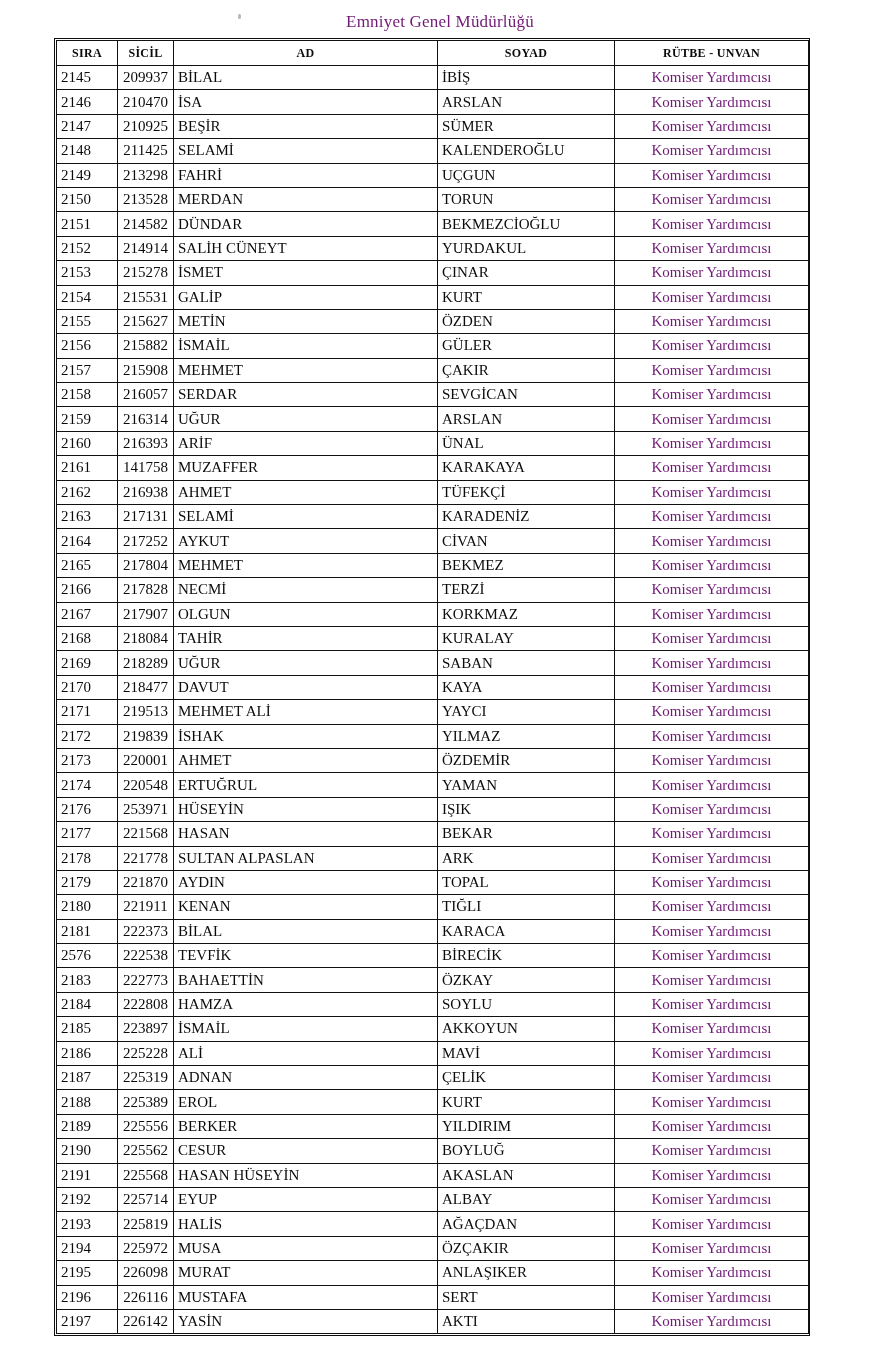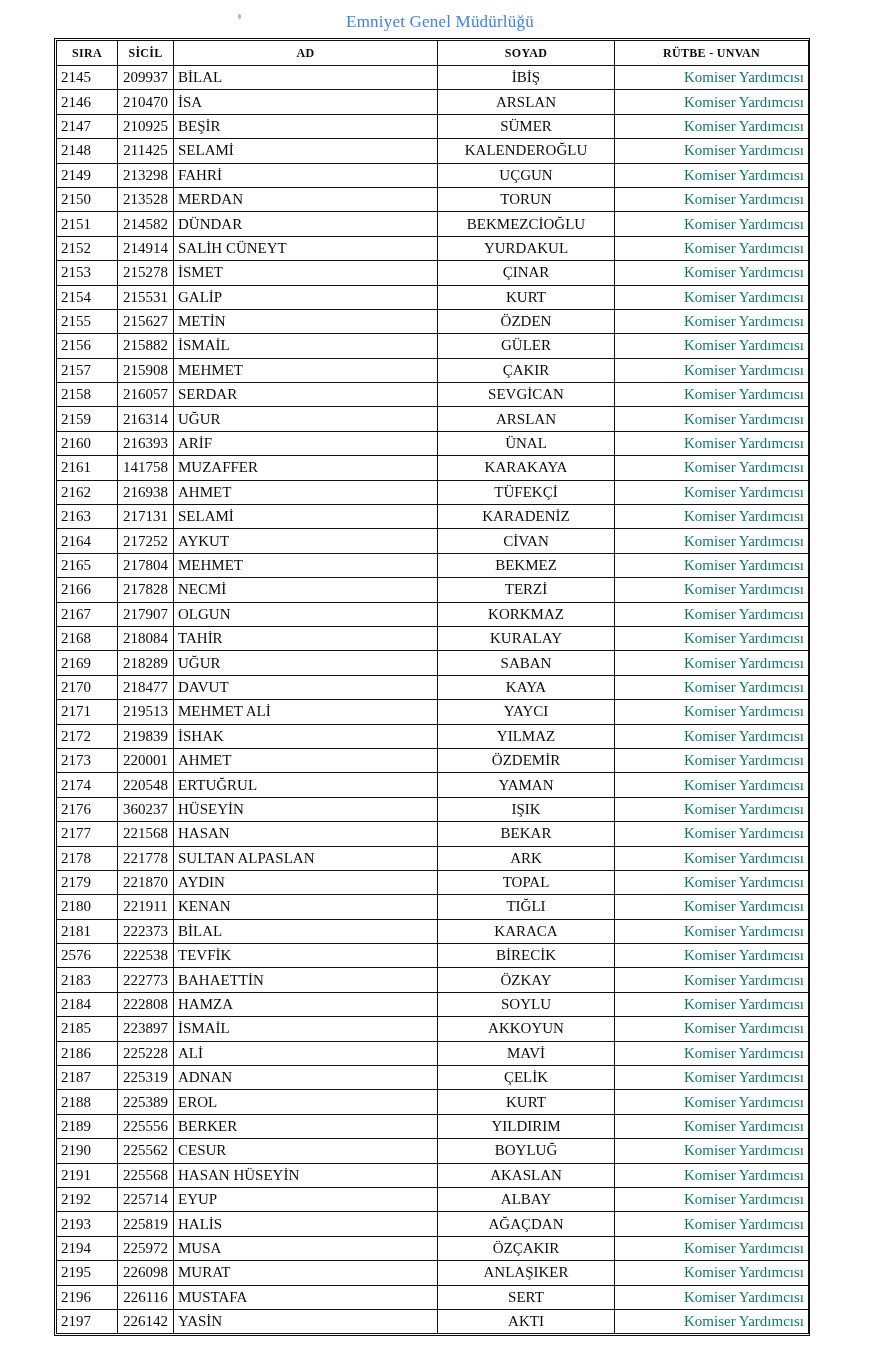--- a/index.html
+++ b/index.html
@@ -24,21 +24,21 @@
   }
   .doc-title {
     position: absolute;
     top: 12px;
     left: 0;
     width: 880px;
     text-align: center;
     font-family: "Liberation Serif", "DejaVu Serif", serif;
     font-size: 17px;
     letter-spacing: 0.2px;
-    color: #3b82f6;
+    color: #701a75;
   }
   .speck {
     position: absolute;
     left: 238px;
     top: 14px;
     width: 3px;
     height: 5px;
     background: #b9b9b9;
     border-radius: 40%;
   }
@@ -75,22 +75,22 @@
   
   col.c-sira   { width: 61px; }
   col.c-sicil  { width: 56px; }
   col.c-ad     { width: 264px; }
   col.c-soyad  { width: 177px; }
   col.c-rutbe  { width: 194px; }
 
   td.sira  { text-align: left; font-size: 15px; }
   td.sicil { text-align: center; font-size: 15px; }
   td.ad    { text-align: left; padding-left: 5px; margin-left: 25px; }
-  td.soyad { text-align: center; padding-left: 5px; }
-  td.rutbe { text-align: right; padding-left: 5px; font-size: 14px; color: #0f766e; }
+  td.soyad { text-align: left; padding-left: 5px; }
+  td.rutbe { text-align: center; padding-left: 5px; font-size: 14px; color: #701a75; }
 
   
   .table-wrap::after {
     content: "";
     position: absolute;
     left: -2px;
     top: -2px;
     right: -2px;
     bottom: -2px;
     border: 1.5px solid #0d0d0d;
@@ -330,21 +330,21 @@
           </tr>
           <tr>
             <td class="sira">2174</td>
             <td class="sicil">220548</td>
             <td class="ad">ERTUĞRUL</td>
             <td class="soyad">YAMAN</td>
             <td class="rutbe">Komiser Yardımcısı</td>
           </tr>
           <tr>
             <td class="sira">2176</td>
-            <td class="sicil">360237</td>
+            <td class="sicil">253971</td>
             <td class="ad">HÜSEYİN</td>
             <td class="soyad">IŞIK</td>
             <td class="rutbe">Komiser Yardımcısı</td>
           </tr>
           <tr>
             <td class="sira">2177</td>
             <td class="sicil">221568</td>
             <td class="ad">HASAN</td>
             <td class="soyad">BEKAR</td>
             <td class="rutbe">Komiser Yardımcısı</td>

